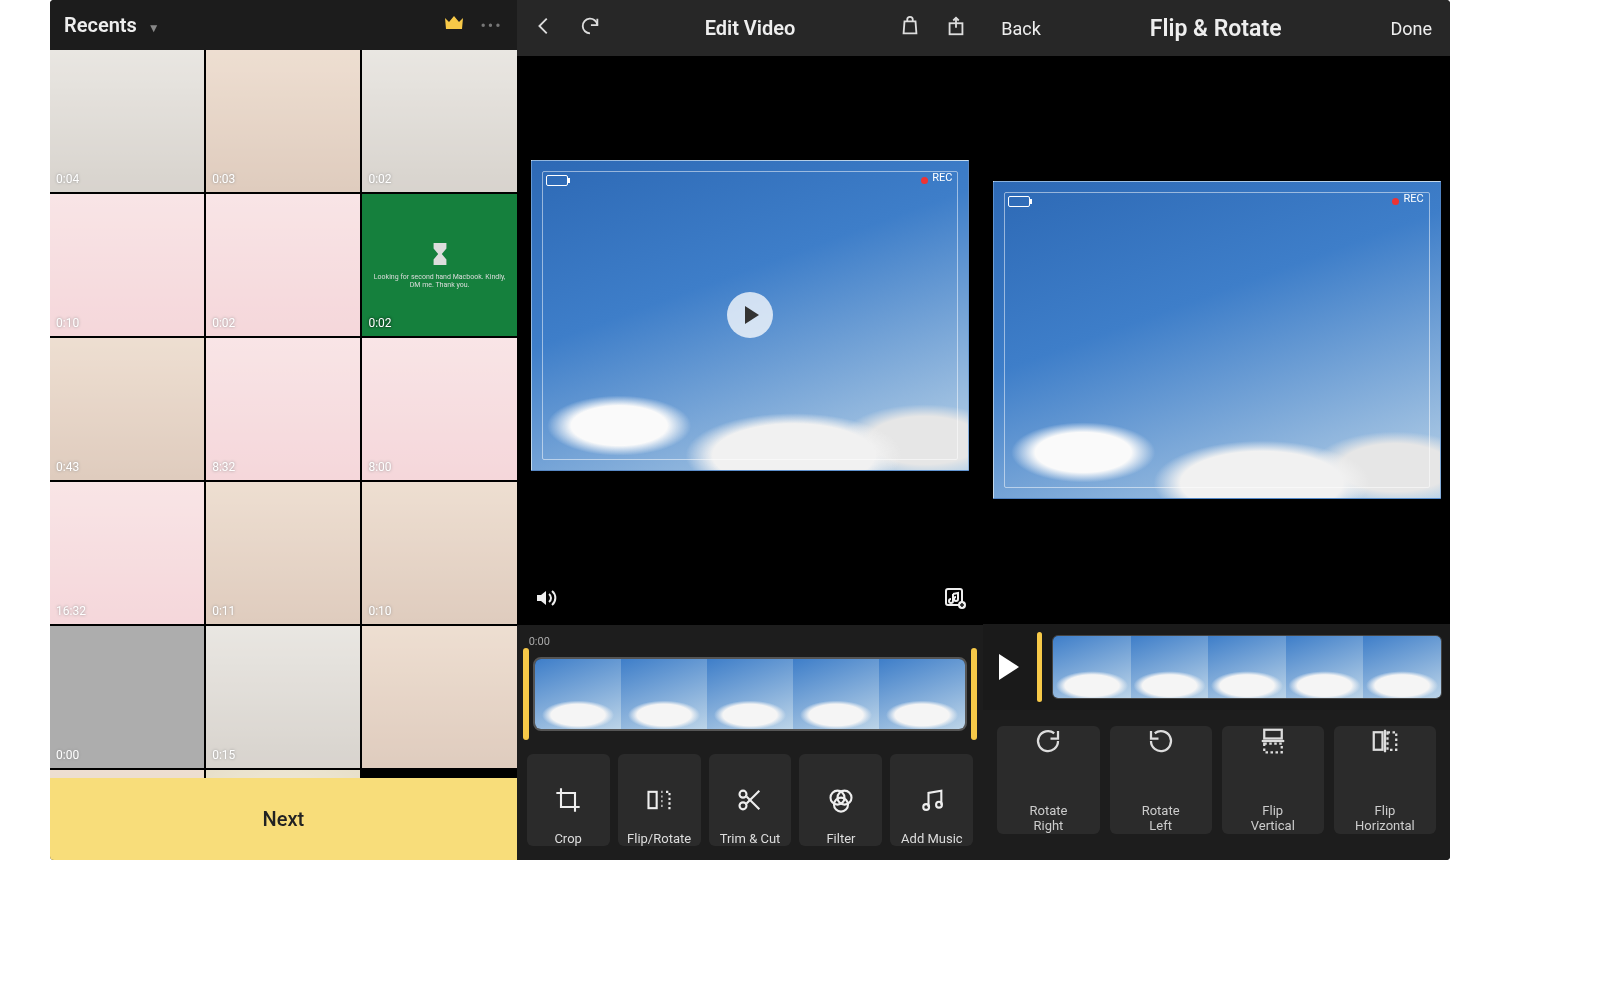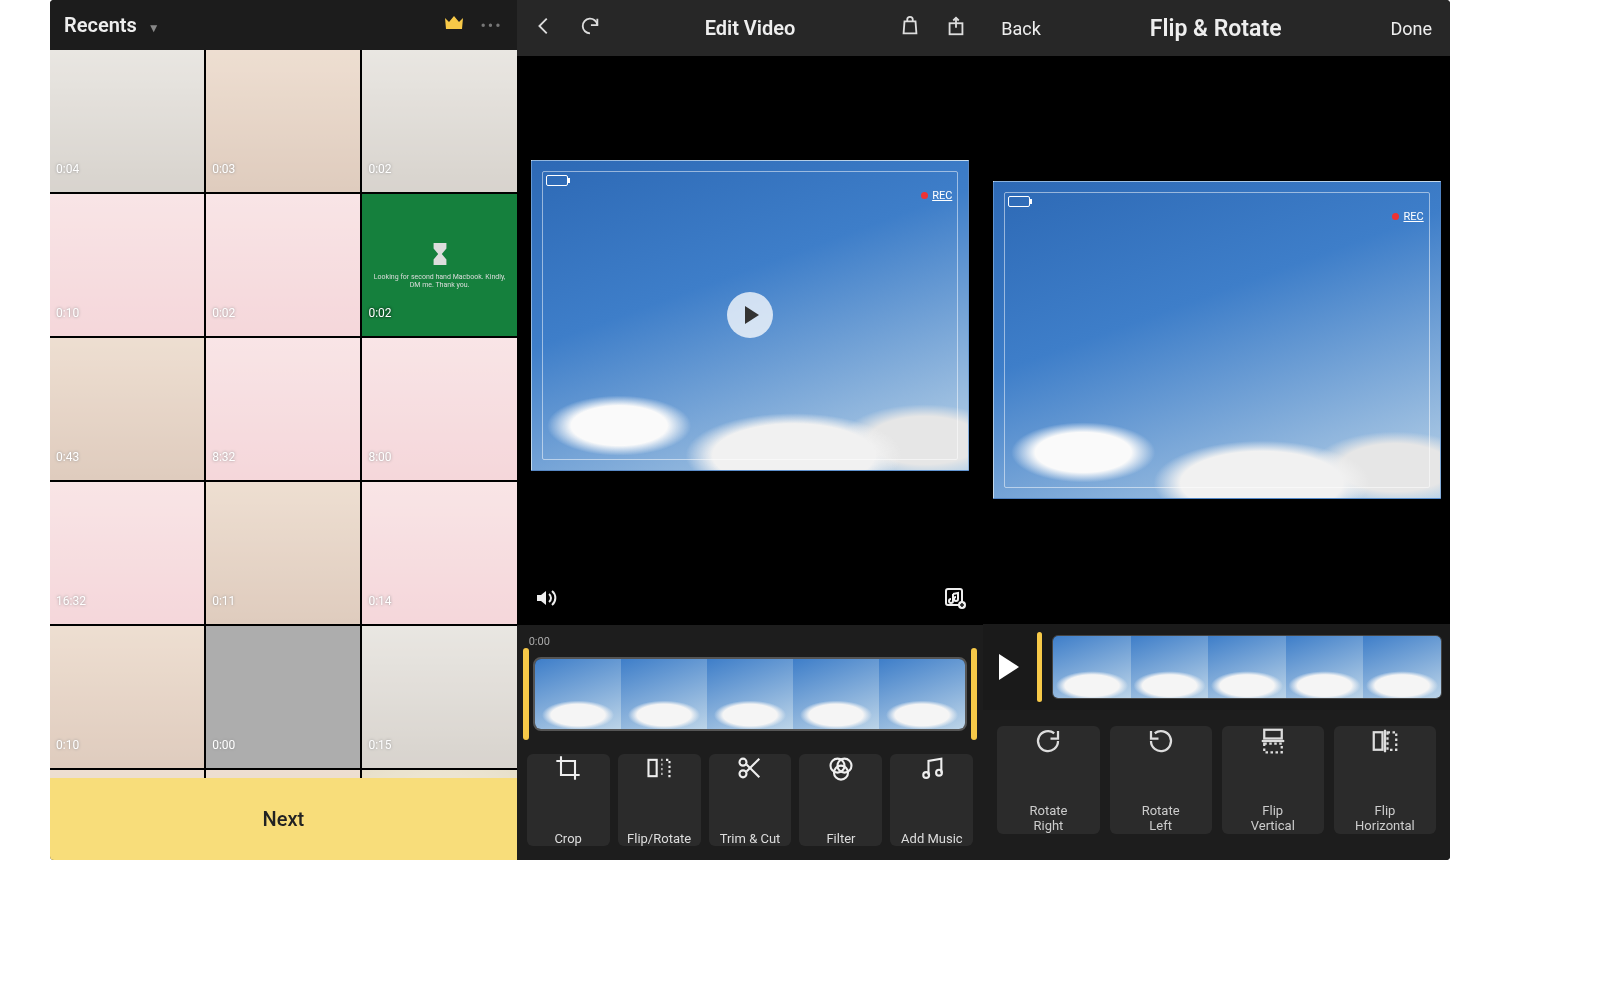--- a/index.html
+++ b/index.html
@@ -15,58 +15,58 @@
   
   .p1-header { height: 50px; background: #1c1c1c; display: flex; align-items: center; padding: 0 14px; }
   .p1-title { font-size: 20px; font-weight: 600; color: #eee; }
   .chev { margin-left: 6px; color: #888; font-size: 12px; }
   .p1-crown { margin-left: auto; color: #f7c948; }
   .p1-crown svg { width: 24px; height: 24px; }
   .p1-more { margin-left: 14px; color: #777; letter-spacing: 2px; font-size: 16px; }
   .gallery { flex: 1; display: grid; grid-template-columns: repeat(3,1fr); grid-auto-rows: 142px; gap: 2px; background: #000; overflow: hidden; position: relative; }
   .thumb { position: relative; overflow: hidden; background: #555; }
   .thumb .fill { position:absolute; inset:0; }
-  .dur { position: absolute; left: 6px; bottom: 16px; font-size: 12px; color: #fff; text-shadow: 0 0 3px #000; }
+  .dur { position: absolute; left: 6px; bottom: 6px; font-size: 12px; color: #fff; text-shadow: 0 0 3px #000; }
   .thumb.sel { outline: 2px solid #f7c948; outline-offset: -2px; }
   .whitewash::after { content:""; position:absolute; inset:0; background: rgba(255,255,255,0.55); }
   .nextbar { height: 82px; background: #f8dd7a; color: #222; display: flex; align-items: center; justify-content: center; font-size: 20px; font-weight: 500; }
   .pink { background: linear-gradient(#f1c5c8,#e8a6ae); }
   .room { background: linear-gradient(#cfc9bf,#a89e91); }
   .dark { background: #4a4a4a; }
   .skin { background: linear-gradient(#d9b79a,#b88e6f); }
   .food { background: radial-gradient(circle at 50% 50%, #e6d7b5, #cbb98a); }
   .darkthumb { background:#15803d; display:flex; align-items:center; justify-content:center; flex-direction:column; }
   .darkthumb .msg { font-size:7px; color:#ddd; text-align:center; line-height:1.2; margin-top:6px; padding:0 8px;}
   
   .p2-header { height: 56px; display:flex; align-items:center; padding: 0 16px; gap: 24px; background:#272727;justify-content:center; }
   .p2-header .spacer { flex:1; }
   .p2-title { font-size: 20px; font-weight:600; color:#eee; }
   .hicon { color:#ddd; }
   .hicon svg { width:22px; height:22px; stroke:#ddd; fill:none; stroke-width:2; }
   .preview-area { flex:1; background:#000; display:flex; align-items:center; justify-content:center; position:relative; }
   .video-prev { width: 94%; height: 60%; background: linear-gradient(160deg,#2d69b5 0%, #3e7ec9 40%, #bcd4e8 100%); position:relative; border: 1px solid rgba(255,255,255,0.2); }
   .clouds { position:absolute; bottom:0; left:0; right:0; height:48%; background: radial-gradient(ellipse 120px 50px at 20% 70%, #fafafa 40%, transparent 60%), radial-gradient(ellipse 180px 70px at 60% 90%, #f1f1f1 45%, transparent 60%), radial-gradient(ellipse 140px 60px at 90% 80%, #e6e6e6 40%, transparent 60%); }
   .rec-frame { position:absolute; inset:10px; border:1px solid rgba(255,255,255,0.5); border-radius:2px; }
-  .rec-dot { position:absolute; top:28px; right:16px; font-size:11px; color:#fff; display:flex; align-items:center; gap:4px;text-decoration:underline;}
+  .rec-dot { position:absolute; top:10px; right:16px; font-size:11px; color:#fff; display:flex; align-items:flex-end; gap:4px;}
   .rec-dot::before { content:""; width:7px; height:7px; background:#e33; border-radius:50%; display:inline-block;}
   .batt { position:absolute; top:14px; left:14px; width:22px; height:11px; border:1px solid #fff; border-radius:2px;}
   .batt::after{content:"";position:absolute;right:-3px;top:2px;width:2px;height:5px;background:#fff;}
   .playbtn { position:absolute; top:50%; left:50%; transform:translate(-50%,-50%); width:46px; height:46px; background:rgba(255,255,255,0.75); border-radius:50%; display:flex; align-items:center; justify-content:center; }
   .playbtn::after { content:""; border-left:14px solid #333; border-top:9px solid transparent; border-bottom:9px solid transparent; margin-left:4px;}
   .below-prev { height:50px; display:flex; align-items:center; justify-content:space-between; padding:0 16px; background:#000;}
   .vol-icon svg, .music-add svg { width:24px; height:24px; fill:#eee;}
   .timeline-zone { background:#1d1d1d; padding:10px 6px 6px 6px; }
   .tl-time { font-size:11px; color:#aaa; margin-left:6px; }
   .tl-strip { margin-top:6px; height:80px; display:flex; align-items:center; position:relative; }
   .tl-handle { width:6px; height:92px; background:#f7c948; border-radius:3px; }
   .tl-clips { flex:1; height:74px; display:flex; gap:0; border:2px solid #555; border-radius:8px; overflow:hidden; margin:0 4px;}
   .tl-clip { flex:1; background: linear-gradient(160deg,#3e7ec9 0%, #bcd4e8 100%); position:relative;}
   .tl-clip::after{content:"";position:absolute;inset:0;background: radial-gradient(ellipse 60px 24px at 50% 80%, #f5f5f5 45%, transparent 60%);}
   .toolbar { height:120px; background:#1d1d1d; display:flex; gap:8px; padding:14px 10px; }
-  .tool { flex:1; background:#2b2b2b; border-radius:6px; display:flex; flex-direction:column; align-items:center; justify-content:space-between; gap:18px; }
+  .tool { flex:1; background:#2b2b2b; border-radius:6px; display:flex; flex-direction:column; align-items:center; justify-content:flex-end; gap:18px; }
   .tool svg { width:28px; height:28px; stroke:#eee; fill:none; stroke-width:1.8; }
   .tool-label { font-size:13px; color:#ddd; text-align:center; line-height:1.1; }
   
   .p3-header { height:56px; display:flex; align-items:center; padding:0 18px; background:#272727;}
   .p3-back { font-size:18px; color:#eee; }
   .p3-title { flex:1; text-align:center; font-size:23px; font-weight:600; color:#eee; }
   .p3-done { font-size:18px; color:#eee; }
   .p3-preview { flex:1; background:#000; display:flex; align-items:center; justify-content:center; }
   .p3-video { width:96%; height:56%; background: linear-gradient(160deg,#2d69b5 0%, #3e7ec9 40%, #bcd4e8 100%); position:relative; border:1px solid rgba(255,255,255,0.15); }
   .p3-tl-row { height:86px; background:#1a1a1a; display:flex; align-items:center; padding:0 8px; gap:10px;}
@@ -141,24 +141,20 @@
         </div>
       <div class="thumb whitewash">
           <div class="fill pink"></div>
           <span class="dur">16:32</span>
         </div>
       <div class="thumb whitewash">
           <div class="fill skin"></div>
           <span class="dur">0:11</span>
         </div>
       <div class="thumb whitewash">
-          <div class="fill pink"></div>
-          <span class="dur">0:14</span>
-        </div>
-      <div class="thumb whitewash">
           <div class="fill skin"></div>
           <span class="dur">0:10</span>
         </div>
       <div class="thumb whitewash">
           <div class="fill dark"></div>
           <span class="dur">0:00</span>
         </div>
       <div class="thumb whitewash">
           <div class="fill room"></div>
           <span class="dur">0:15</span>

